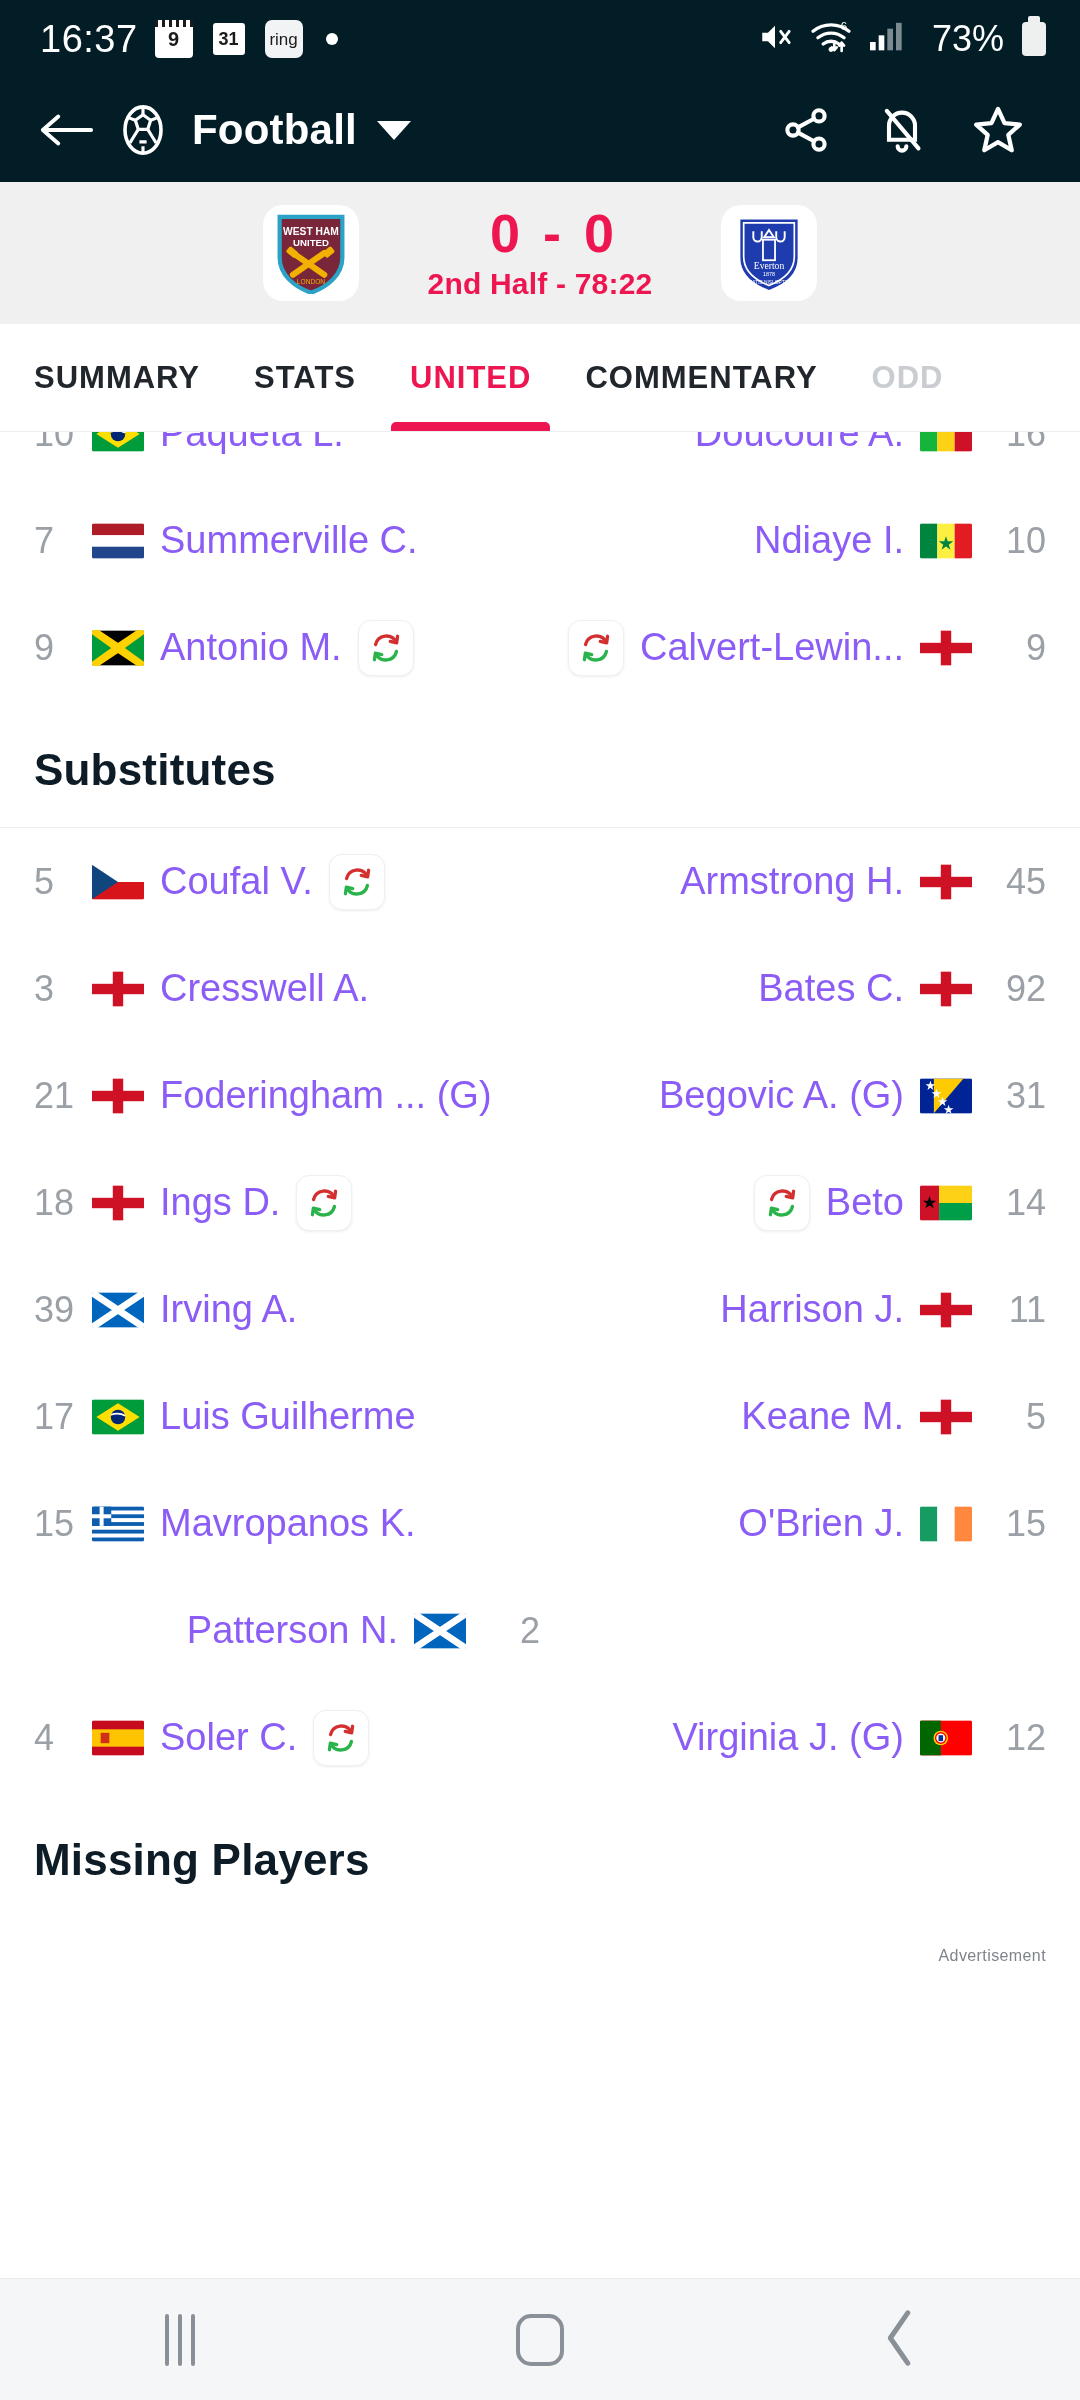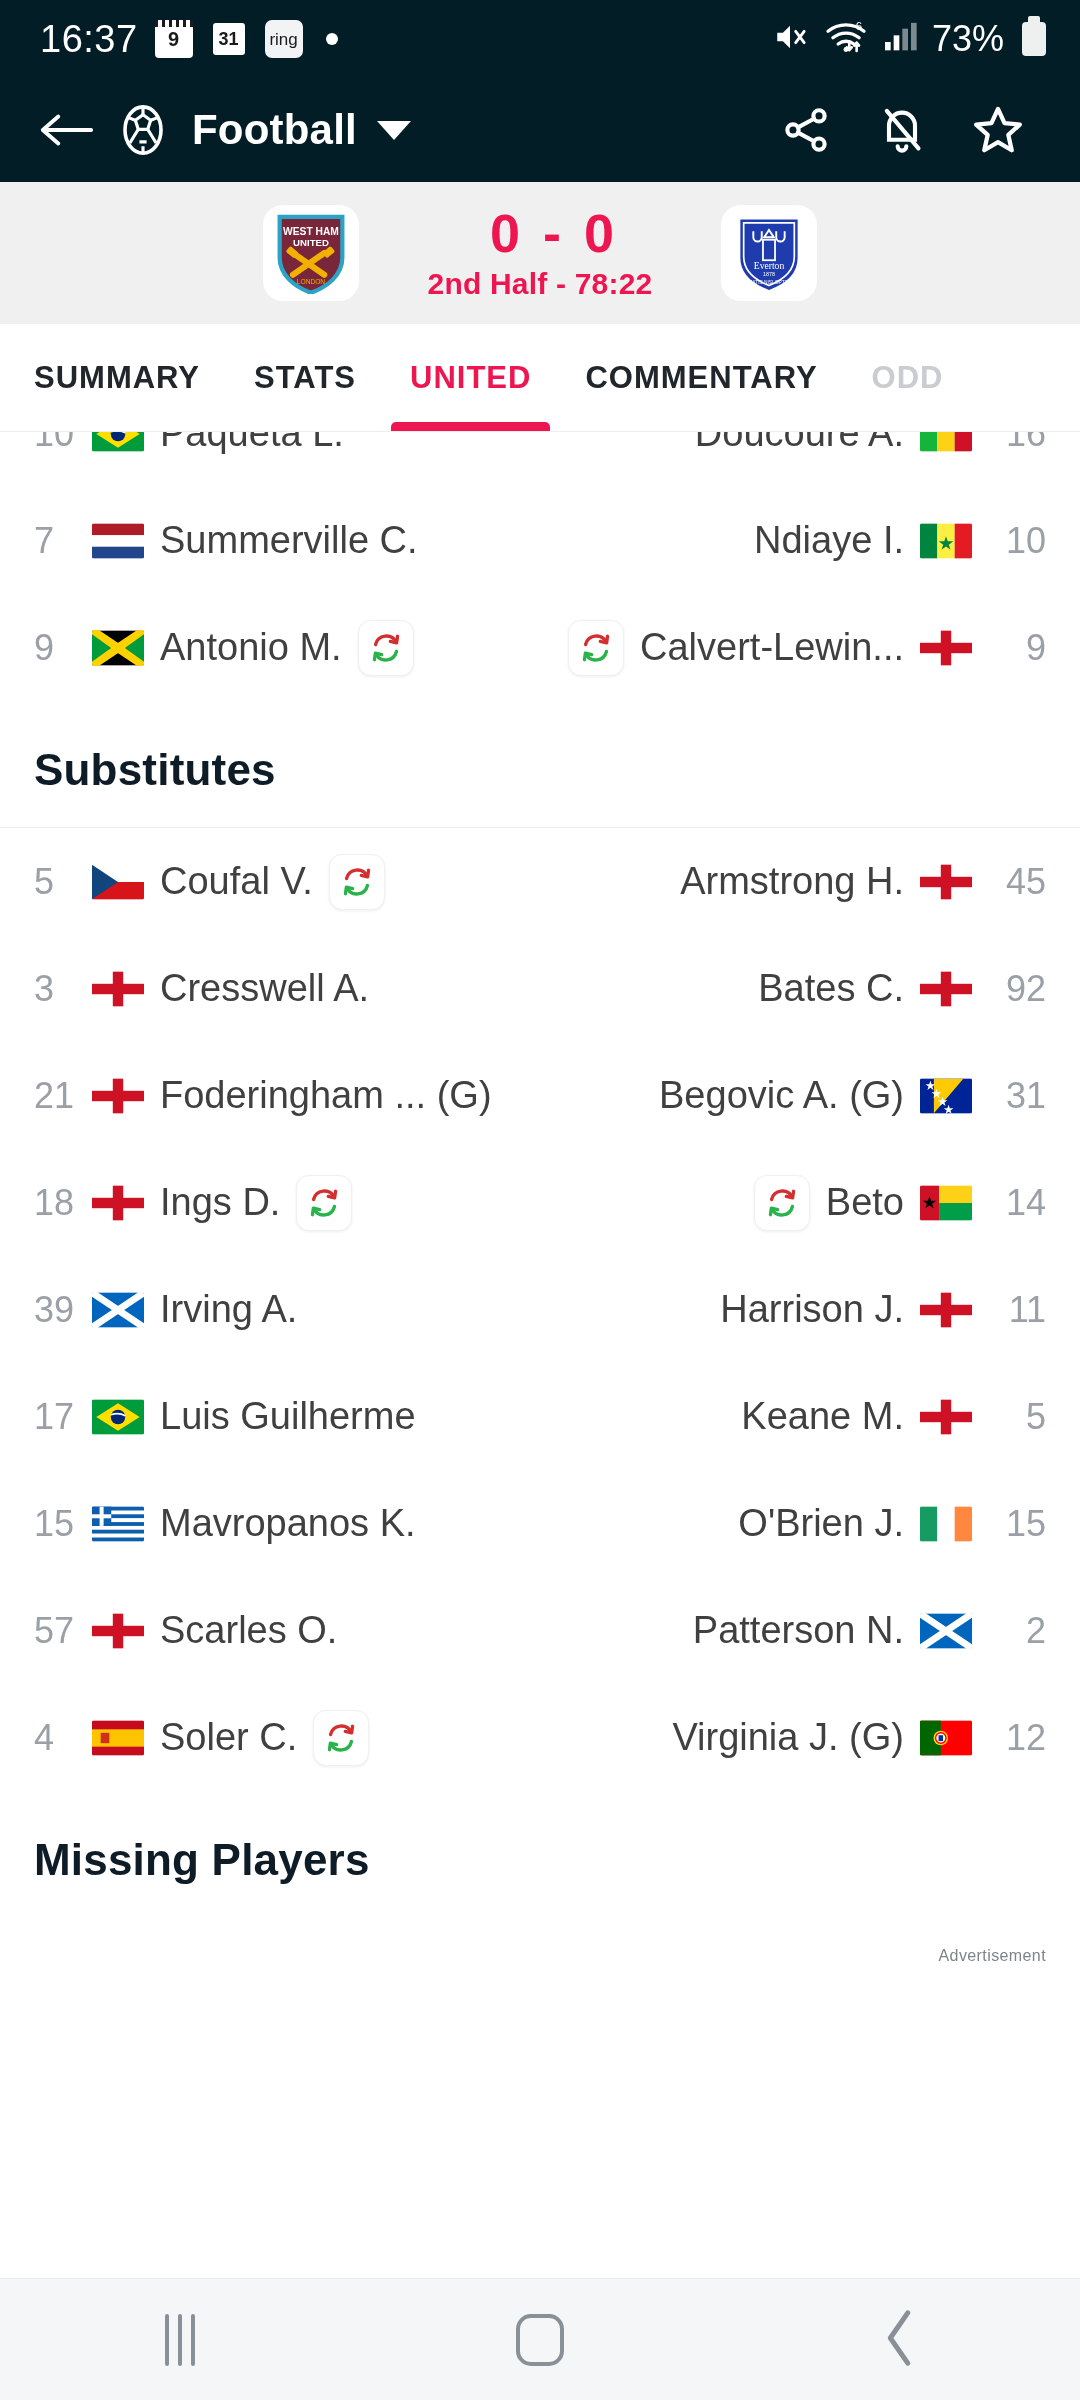--- a/index.html
+++ b/index.html
@@ -31,21 +31,21 @@
       linear-gradient(#fff,#fff);
     position:relative;
   }
   .sb-appicon.cal9::before{
     content:""; position:absolute; top:0; left:0; right:0; height:7px;
     background:repeating-linear-gradient(90deg,#1b1b1b 0 3px,transparent 3px 7px);
   }
   .sb-appicon.cal31{ background:#fff; border:3px solid #021d26; border-radius:6px; font-size:18px; }
   .sb-dot{ width:12px; height:12px; border-radius:50%; background:#ffffff; margin-left:6px; }
   .sb-right{ display:flex; align-items:center; gap:14px; }
-  .sb-pct{ font-size:36px; font-weight:400; margin-left:1px; }
+  .sb-pct{ font-size:36px; font-weight:400; margin-left:16px; }
   .sb-batt{
     width:24px; height:34px; border-radius:4px; background:#eef0f0; position:relative;
     margin-left:4px;
   }
   .sb-batt::before{
     content:""; position:absolute; top:-6px; left:6px; width:12px; height:6px;
     background:#eef0f0; border-radius:2px 2px 0 0;
   }
 
   
@@ -115,21 +115,21 @@
   .pnum{
     width:58px; font-size:36px; color:#9aa0a6; font-weight:400;
     text-align:left;
   }
   .pnum.r{ text-align:right; }
   .flag{
     width:52px; height:36px; flex:none; display:block;
     border-radius:2px; overflow:hidden;
   }
   .pname{
-    font-size:38px; color:#404040; font-weight:400; white-space:nowrap;
+    font-size:38px; color:#8b5cf6; font-weight:400; white-space:nowrap;
   }
   .gap-l{ margin-left:16px; }
   .gap-r{ margin-right:16px; }
   .subicon{
     width:56px; height:56px; background:#fff; border-radius:13px;
     border:1px solid #f0f0f0;
     display:flex; align-items:center; justify-content:center; flex:none;
     box-shadow:0 1px 3px rgba(0,0,0,.07);
   }
 
@@ -578,27 +578,20 @@
     <div class="pside right">
       <span class="pname gap-r">O'Brien J.</span>
       <svg class="flag">
           <use href="#f-ireland"></use>
         </svg>
       <span class="pnum r gap-l">15</span>
     </div>
   </div>
 
   <div class="prow">
-    <div class="pside">
-      <span class="pnum">57</span>
-      <svg class="flag">
-          <use href="#f-england"></use>
-        </svg>
-      <span class="pname gap-l">Scarles O.</span>
-    </div>
     <div class="pside right">
       <span class="pname gap-r">Patterson N.</span>
       <svg class="flag">
           <use href="#f-scotland"></use>
         </svg>
       <span class="pnum r gap-l">2</span>
     </div>
   </div>
 
   <div class="prow">

